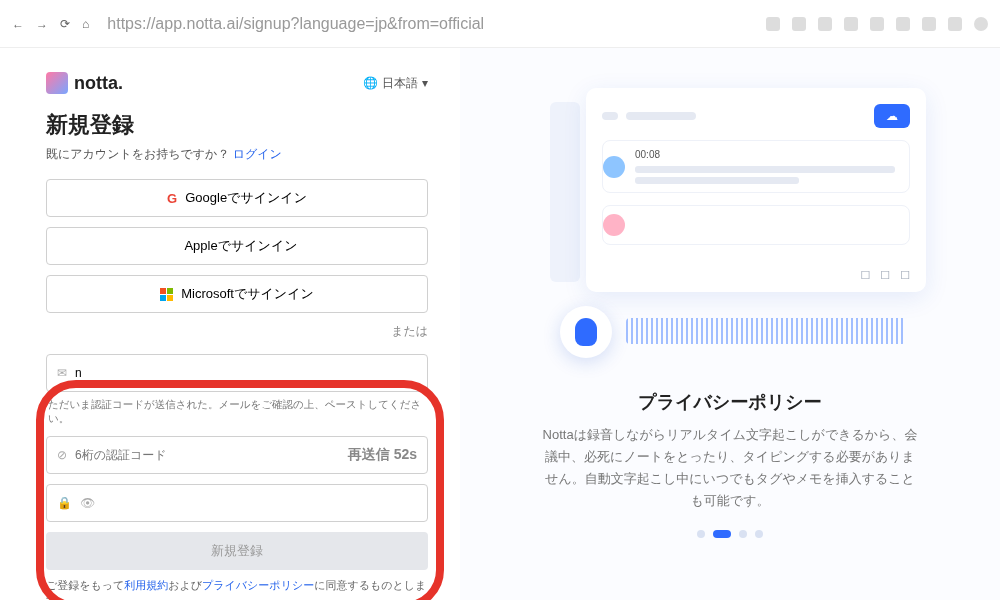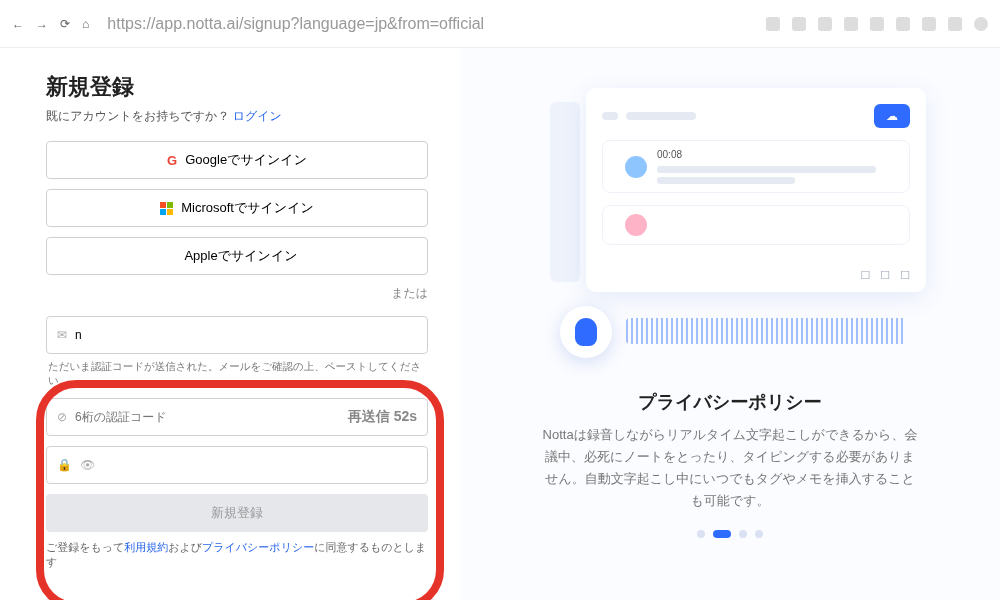--- a/index.html
+++ b/index.html
@@ -30,21 +30,21 @@
   .terms { font-size:11px; color:#666; }
   .terms a { color:#2563eb; text-decoration:none; }
   .red-annot { position:absolute; left:36px; top:332px; width:408px; height:230px; border:8px solid #e6332a; border-radius:40px; pointer-events:none; }
   
   .illus-wrap { position:relative; width:420px; height:260px; margin-top:8px; }
   .docbg { position:absolute; left:30px; top:14px; width:30px; height:180px; background:#eef2fb; border-radius:6px; }
   .doc { position:absolute; left:66px; top:0; width:340px; height:204px; background:#fff; border-radius:10px; box-shadow:0 6px 24px rgba(30,80,200,.10); padding:16px 16px 12px 16px; }
   .doc-top { display:flex; align-items:center; gap:8px; }
   .doc-bar { height:8px; background:#e5e9f2; border-radius:4px; }
   .cloud { margin-left:auto; width:36px; height:24px; background:#2f6bff; border-radius:6px; display:flex; align-items:center; justify-content:center; color:#fff; font-size:12px; }
-  .msg { margin-top:12px; border:1px solid #eef1f8; border-radius:8px; padding:8px 22px; display:flex; align-items:center; gap:10px; }
+  .msg { margin-top:12px; border:1px solid #eef1f8; border-radius:8px; padding:8px 0; display:flex; align-items:center; gap:10px; }
   .avatar { width:22px; height:22px; border-radius:50%; }
   .msg .lines { flex:1; display:flex; flex-direction:column; gap:4px; }
   .msg .line1 { height:7px; background:#e5e9f2; border-radius:3px; }
   .msg .time { font-size:10px; color:#555; margin-bottom:2px; }
   .doc-icons { position:absolute; right:16px; bottom:10px; display:flex; gap:10px; font-size:11px; color:#9aa3b2; }
   .mic { position:absolute; left:40px; bottom:-10px; width:52px; height:52px; border-radius:50%; background:#fff; box-shadow:0 4px 18px rgba(30,80,200,.18); display:flex; align-items:center; justify-content:center; }
   .mic-inner { width:22px; height:28px; background:#2f6bff; border-radius:11px 11px 8px 8px; }
   .wave { position:absolute; left:106px; bottom:4px; width:280px; height:26px; background:repeating-linear-gradient(90deg,#7aa3ff 0 2px,transparent 2px 5px); opacity:.7; border-radius:4px; }
   .right h2 { margin-top:42px; font-size:18px; font-weight:600; color:#222; }
   .right p { margin-top:10px; font-size:13px; color:#777; line-height:1.7; text-align:center; max-width:380px; }
@@ -72,43 +72,54 @@
       <span></span>
       <span></span>
       <span></span>
       <span></span>
       <span style="border-radius:50%"></span>
     </div>
   </div>
 
   <div class="content">
     <div class="left">
+      <div class="logo-row">
+        <div class="logo">
+          <span class="logo-mark"></span>
+          <span>notta.</span>
+        </div>
+        <div class="lang">
+          <span>🌐</span>
+          <span>日本語</span>
+          <span>▾</span>
+        </div>
+      </div>
 
       <h1>新規登録</h1>
       <div class="sub">
         <span>既にアカウントをお持ちですか？</span>
         <a href="#">ログイン</a>
       </div>
 
       <button class="oauth">
         <span style="color:#ea4335;font-weight:700">G</span>
         <span>Googleでサインイン</span>
       </button>
       <button class="oauth">
+        <span></span>
+        <span>Appleでサインイン</span>
+      </button>
+      <button class="oauth">
         <span style="display:inline-grid;grid-template:repeat(2,6px)/repeat(2,6px);gap:1px">
           <i style="background:#f25022"></i>
             <i style="background:#7fba00"></i>
             <i style="background:#00a4ef"></i>
             <i style="background:#ffb900"></i>
         </span>
         <span>Microsoftでサインイン</span>
-      </button>
-      <button class="oauth">
-        <span></span>
-        <span>Appleでサインイン</span>
       </button>
 
       <div class="sep">または</div>
 
       <div class="field">
         <span>✉</span>
         <input value="n" style="">
       </div>
       <div class="hint">ただいま認証コードが送信された。メールをご確認の上、ペーストしてください。</div>
 

